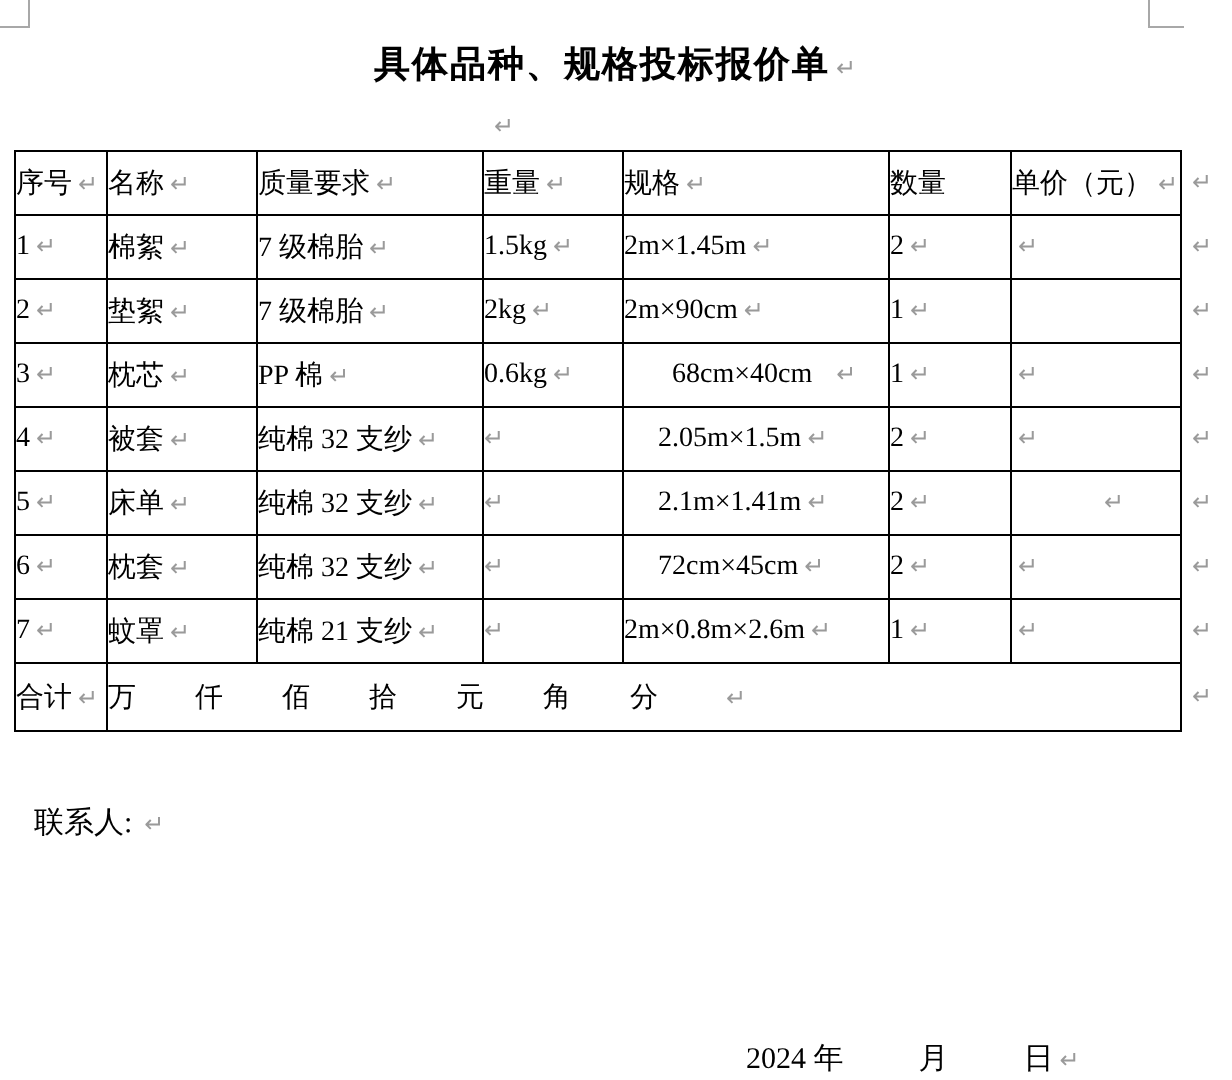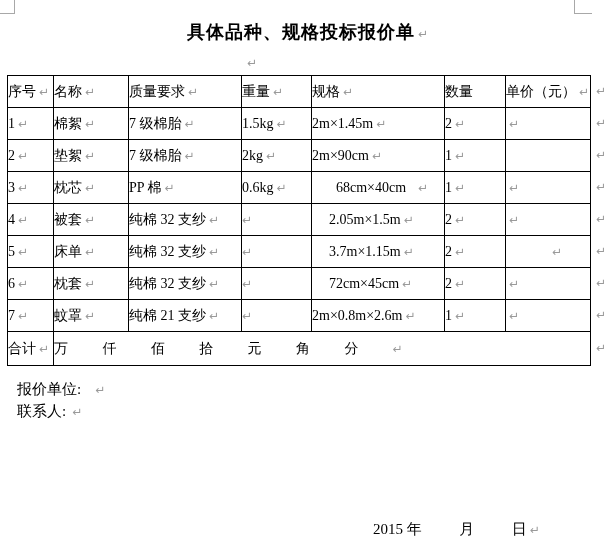--- a/index.html
+++ b/index.html
@@ -28,21 +28,21 @@
     text-align:left;vertical-align:middle;overflow:hidden;white-space:nowrap;}
   table.qt tr{height:32px;}
   table.qt tr.total{height:34px;}
   td.al{text-align:left;padding-left:6px;}
   td.spec{text-align:left;padding-left:12px;}
   td.spec.p17{padding-left:17px;}
   td.spec.p24{padding-left:24px;}
   td.price{text-align:left;padding-left:8px;}
   td.price.pm-right{text-align:right;padding-right:28px;}
   td.units-cell{text-align:center;}
-  .units{white-space:nowrap;word-spacing:26px;font-family:Liberation Mono, monospace;}
+  .units{white-space:nowrap;word-spacing:26px;}
   .units-pm{margin-left:34px;}
   
   .fline{position:absolute;left:17px;font-size:15px;}
   .dateline{position:absolute;left:358px;top:503px;font-size:15px;white-space:pre;}
 </style>
 </head>
 <body>
 
 <div class="page">
 
@@ -114,21 +114,21 @@
       <td class="spec p17"><span>2.05m×1.5m</span><span class="pm">↵</span></td>
       <td><span>2</span><span class="pm">↵</span></td>
       <td class="price"><span></span><span class="pm">↵</span></td>
     </tr>
 
     <tr>
       <td><span>5</span><span class="pm">↵</span></td>
       <td><span>床单</span><span class="pm">↵</span></td>
       <td class="al"><span>纯棉 32 支纱</span><span class="pm">↵</span></td>
       <td class="al"><span></span><span class="pm" style="margin-left:0">↵</span></td>
-      <td class="spec p17"><span>3.7m×1.15m</span><span class="pm">↵</span></td>
+      <td class="spec p17"><span>2.1m×1.41m</span><span class="pm">↵</span></td>
       <td><span>2</span><span class="pm">↵</span></td>
       <td class="price pm-right"><span></span><span class="pm">↵</span></td>
     </tr>
 
     <tr>
       <td><span>6</span><span class="pm">↵</span></td>
       <td><span>枕套</span><span class="pm">↵</span></td>
       <td class="al"><span>纯棉 32 支纱</span><span class="pm">↵</span></td>
       <td class="al"><span></span><span class="pm" style="margin-left:0">↵</span></td>
       <td class="spec p17"><span>72cm×45cm</span><span class="pm">↵</span></td>
@@ -156,23 +156,20 @@
   <span class="pm rowend" style="top:84px">↵</span>
   <span class="pm rowend" style="top:116px">↵</span>
   <span class="pm rowend" style="top:148px">↵</span>
   <span class="pm rowend" style="top:180px">↵</span>
   <span class="pm rowend" style="top:212px">↵</span>
   <span class="pm rowend" style="top:244px">↵</span>
   <span class="pm rowend" style="top:276px">↵</span>
   <span class="pm rowend" style="top:308px">↵</span>
   <span class="pm rowend" style="top:341px">↵</span>
 
-  <div class="fline" style="top:380px">
-    <span>报价单位:</span><span class="pm" style="margin-left:14px">↵</span>
-  </div>
   <div class="fline" style="top:402px">
     <span>联系人:</span><span class="pm" style="margin-left:6px">↵</span>
   </div>
   <div class="dateline">
-    <span>2015 年          月          日</span><span class="pm">↵</span>
+    <span>2024 年          月          日</span><span class="pm">↵</span>
   </div>
 
 </div>
 
 </body></html>

